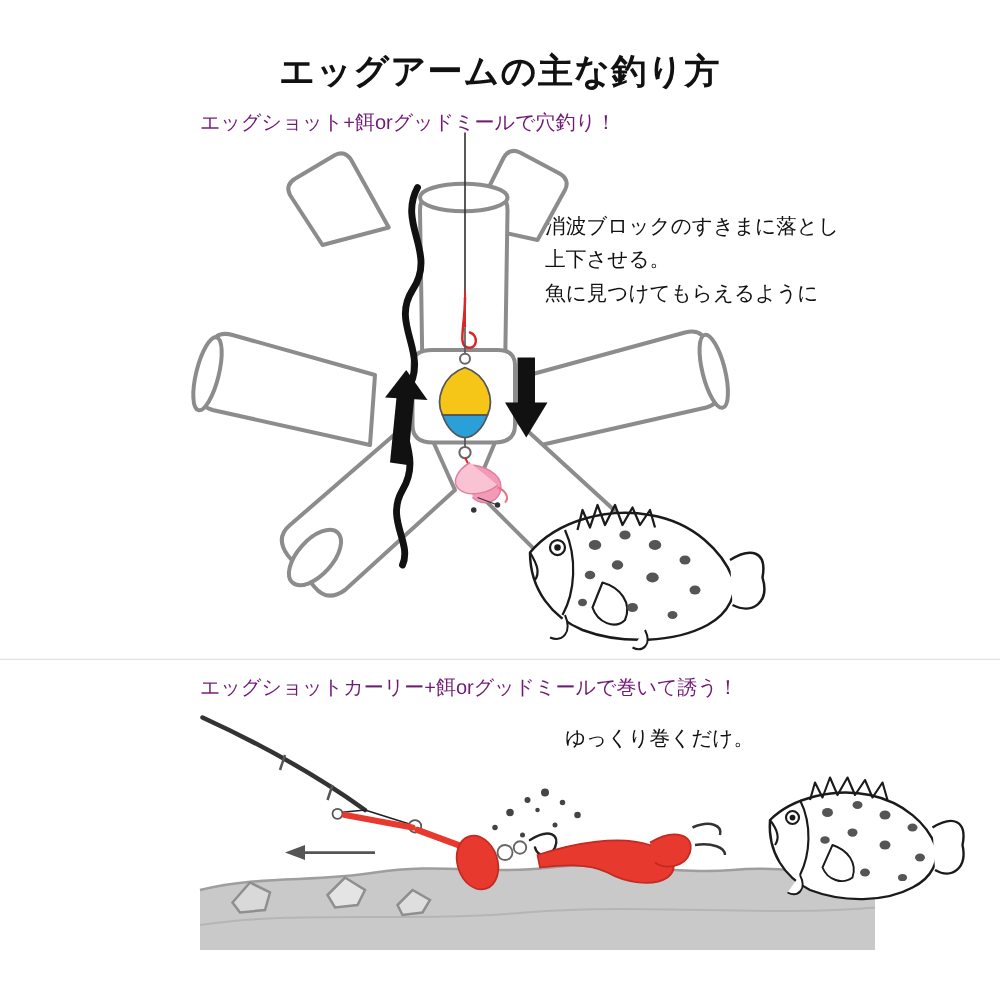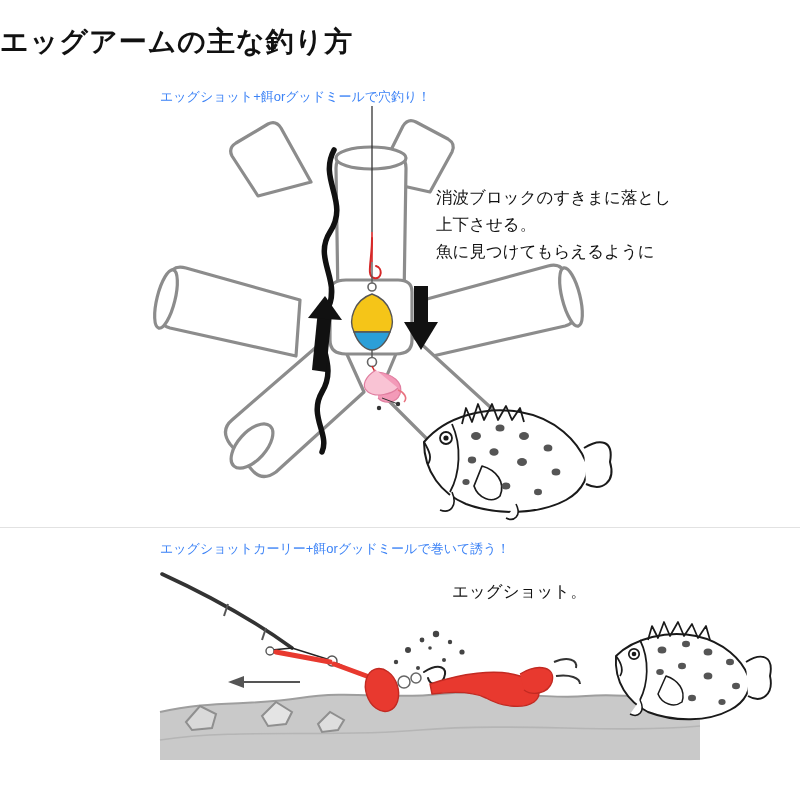--- a/index.html
+++ b/index.html
@@ -16,52 +16,53 @@
     overflow: hidden;
   }
   #page {
     position: relative;
     width: 800px;
     height: 800px;
     background: #ffffff;
   }
   .title {
     position: absolute;
-    top: 23px;
+    top: 38px;
     left: 0;
     width: 800px;
+    text-align: center;
     font-size: 28px;
     font-weight: bold;
     letter-spacing: 1px;
     color: #111111;
   }
   .caption {
     position: absolute;
-    font-size: 13px;
-    color: #3b82f6;
+    font-size: 16px;
+    color: #701a75;
     white-space: nowrap;
   }
   .caption-upper {
     top: 88px;
     left: 160px;
   }
   .caption-lower {
     top: 540px;
     left: 160px;
     text-align: right;
   }
   .note {
     position: absolute;
     font-size: 16.5px;
     line-height: 1.65;
     color: #111111;
     white-space: nowrap;
   }
   .note-upper {
-    top: 184px;
+    top: 168px;
     left: 436px;
   }
   .note-lower {
     top: 578px;
     left: 452px;
   }
   svg.scene {
     position: absolute;
     top: 0;
     left: 0;
@@ -90,21 +91,21 @@
     <div>消波ブロックのすきまに落とし</div>
     <div>上下させる。</div>
     <div>魚に見つけてもらえるように</div>
   </div>
 
   <div class="divider"></div>
 
   <div class="caption caption-lower">エッグショットカーリー+餌orグッドミールで巻いて誘う！</div>
 
   <div class="note note-lower">
-    <div>エッグショット。</div>
+    <div>ゆっくり巻くだけ。</div>
   </div>
 
   <svg class="scene" viewBox="0 0 800 800">
 
     <g fill="#ffffff" stroke="#8c8c8c" stroke-width="3.2" stroke-linejoin="round" stroke-linecap="round">
 
       <path d="M258 196 L232 156 Q228 148 236 143 L268 124 Q276 120 281 128 L311 182 Z"></path>
 
       <path d="M430 192 L452 152 Q456 144 448 139 L416 122 Q408 118 403 126 L376 180 Z"></path>
 

